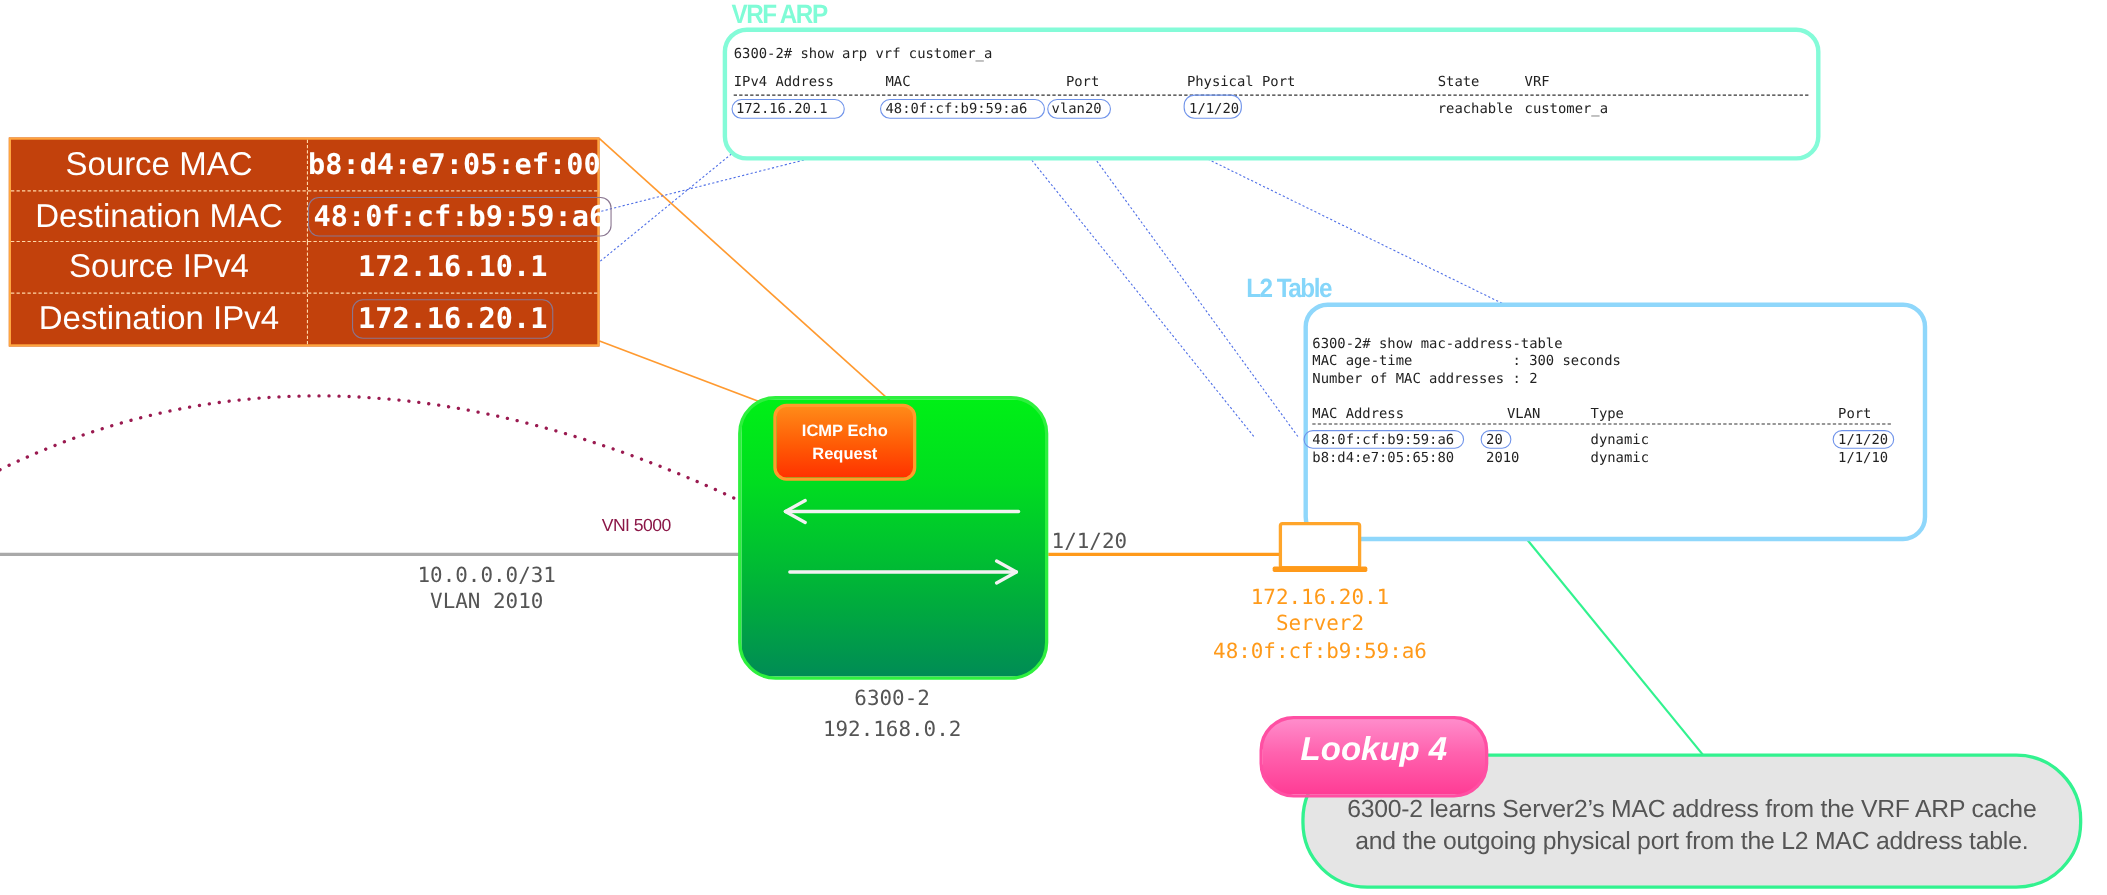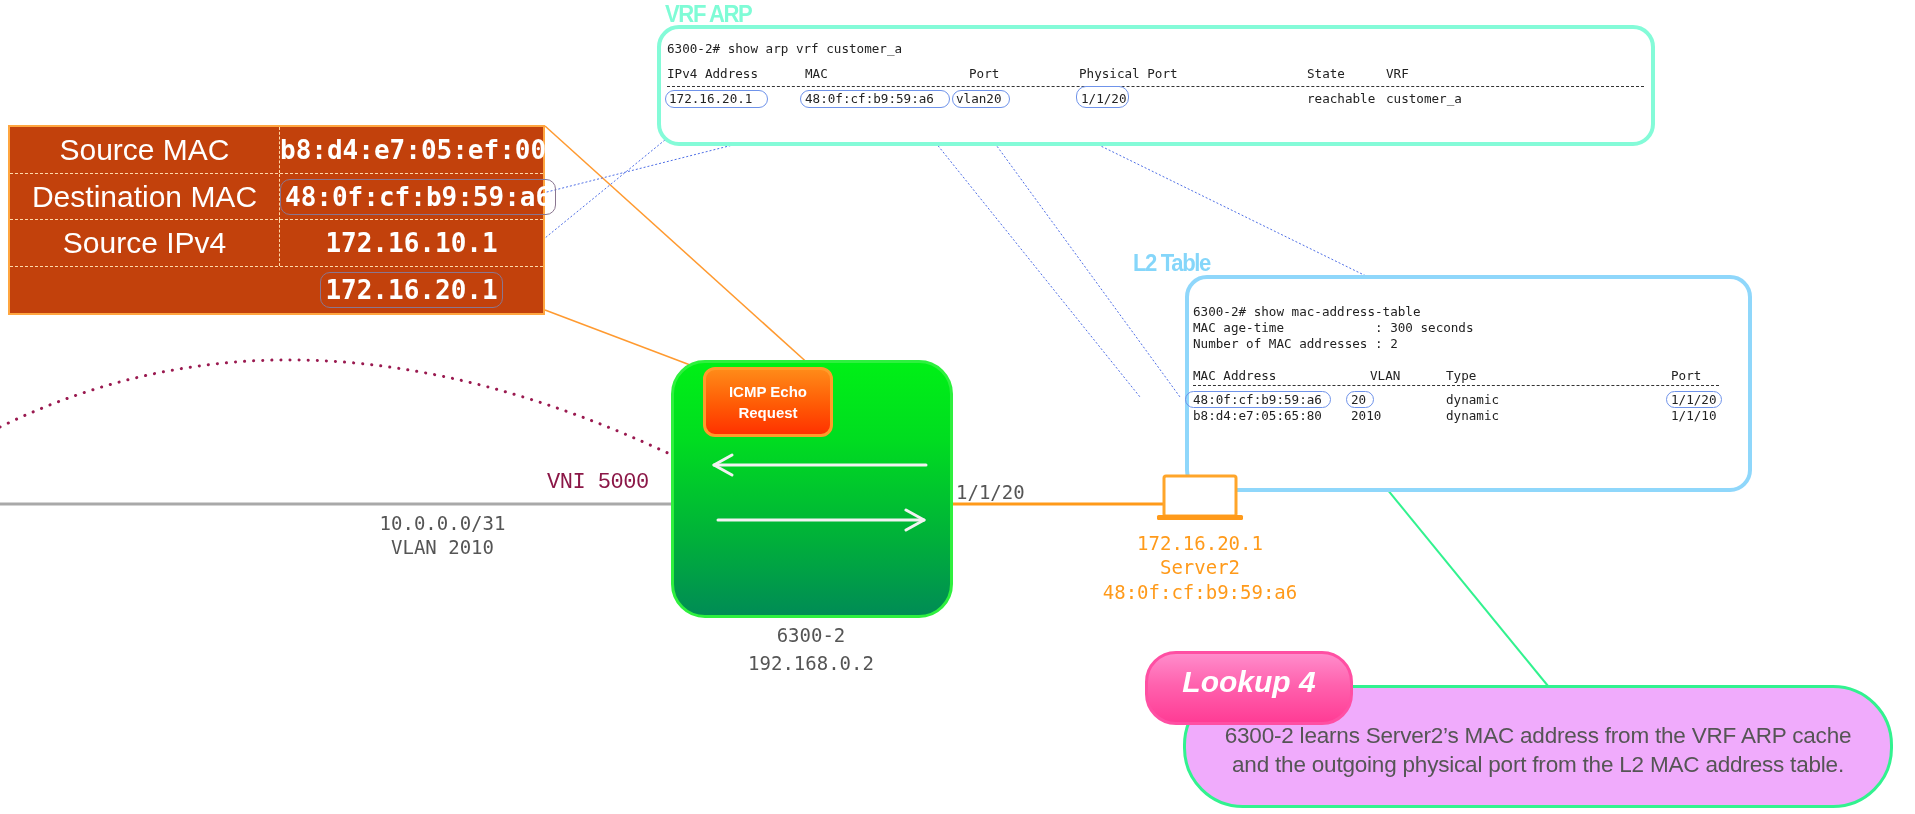--- a/index.html
+++ b/index.html
@@ -27,25 +27,25 @@
     .hdr-val { position: absolute; left: 270px; width: 263px; text-align: center; color: #fff; font-size: 26px; line-height: 46px; font-family: "DejaVu Sans Mono", "Liberation Mono", monospace; font-weight: bold; }
     .hdr-val span.circ { border: 1.5px solid #8a7690; border-radius: 10px; padding: 2px 4px; }
 
     
     #switch { position: absolute; left: 671px; top: 360px; width: 282px; height: 258px; border-radius: 34px; background: linear-gradient(180deg, #00f016 0%, #00dd20 30%, #00b03a 70%, #008c55 100%); border: 3px solid #2ef03e; box-sizing: border-box; }
     #icmp-box { position: absolute; left: 703px; top: 367px; width: 130px; height: 70px; border-radius: 12px; background: linear-gradient(180deg, #ff8a18 0%, #ff5a05 55%, #ff3200 100%); border: 3px solid #ff9b2a; box-sizing: border-box; color: #fff; font-weight: bold; font-size: 15px; line-height: 21px; text-align: center; padding-top: 11px; }
     #icmp-box span { display: block; }
 
     .label-gray { position: absolute; font-family: "DejaVu Sans Mono", "Liberation Mono", monospace; color: #555; font-size: 19px; line-height: 22px; white-space: pre; text-align: center; }
     .label-orange { position: absolute; font-family: "DejaVu Sans Mono", "Liberation Mono", monospace; color: #ff9a1a; font-size: 19px; line-height: 23px; white-space: pre; text-align: center; }
-    #vni-label { position: absolute; left: 547px; top: 470px; color: #8b1747; font-size: 22px; letter-spacing: -0.5px; font-family: Liberation Mono, monospace; }
+    #vni-label { position: absolute; left: 547px; top: 470px; color: #8b1747; font-size: 16px; letter-spacing: -0.5px; }
 
     
     #lookup-pill { position: absolute; left: 1145px; top: 651px; width: 208px; height: 74px; border-radius: 31px; background: linear-gradient(180deg, #ff8ccb 0%, #ff62ae 45%, #ff3c95 100%); border: 3px solid #ff4fa3; box-sizing: border-box; color: #fff; font-weight: bold; font-style: italic; font-size: 30px; line-height: 56px; text-align: center; z-index: 3; }
-    #callout { position: absolute; left: 1183px; top: 685px; width: 710px; height: 123px; border: 3px solid #32f28f; border-radius: 60px; box-sizing: border-box; background: #f0abfc; z-index: 2; }
+    #callout { position: absolute; left: 1183px; top: 685px; width: 710px; height: 123px; border: 3px solid #32f28f; border-radius: 60px; box-sizing: border-box; background: #e5e5e5; z-index: 2; }
     #callout-text { position: absolute; left: 0; top: 33px; width: 704px; text-align: center; color: #555; font-size: 22.5px; line-height: 29px; letter-spacing: -0.2px; }
     #callout-text span { display: block; }
   </style>
 </head>
 <body>
 
 <svg class="lines" viewBox="0 0 1915 814">
 
   <path d="M 0 427 Q 300 280 672 455" fill="none" stroke="#9a1a50" stroke-width="3" stroke-dasharray="0.1 9" stroke-linecap="round"></path>
 
@@ -125,20 +125,21 @@
   </div>
   <div class="hdr-row" style="top:46.5px;">
     <div class="hdr-label">Destination MAC</div>
     <div class="hdr-val"><span class="circ">48:0f:cf:b9:59:a6</span></div>
   </div>
   <div class="hdr-row" style="top:93px;">
     <div class="hdr-label">Source IPv4</div>
     <div class="hdr-val">172.16.10.1</div>
   </div>
   <div class="hdr-row" style="top:139.5px; border-bottom:none;">
+    <div class="hdr-label">Destination IPv4</div>
     <div class="hdr-val"><span class="circ">172.16.20.1</span></div>
   </div>
 </div>
 
 <div id="vni-label">VNI 5000</div>
 
 <div class="label-gray" style="left:365px; top:512px; width:155px;">10.0.0.0/31</div>
 <div class="label-gray" style="left:365px; top:536px; width:155px;">VLAN 2010</div>
 <div class="label-gray" style="left:956px; top:481px; text-align:left;">1/1/20</div>
 

